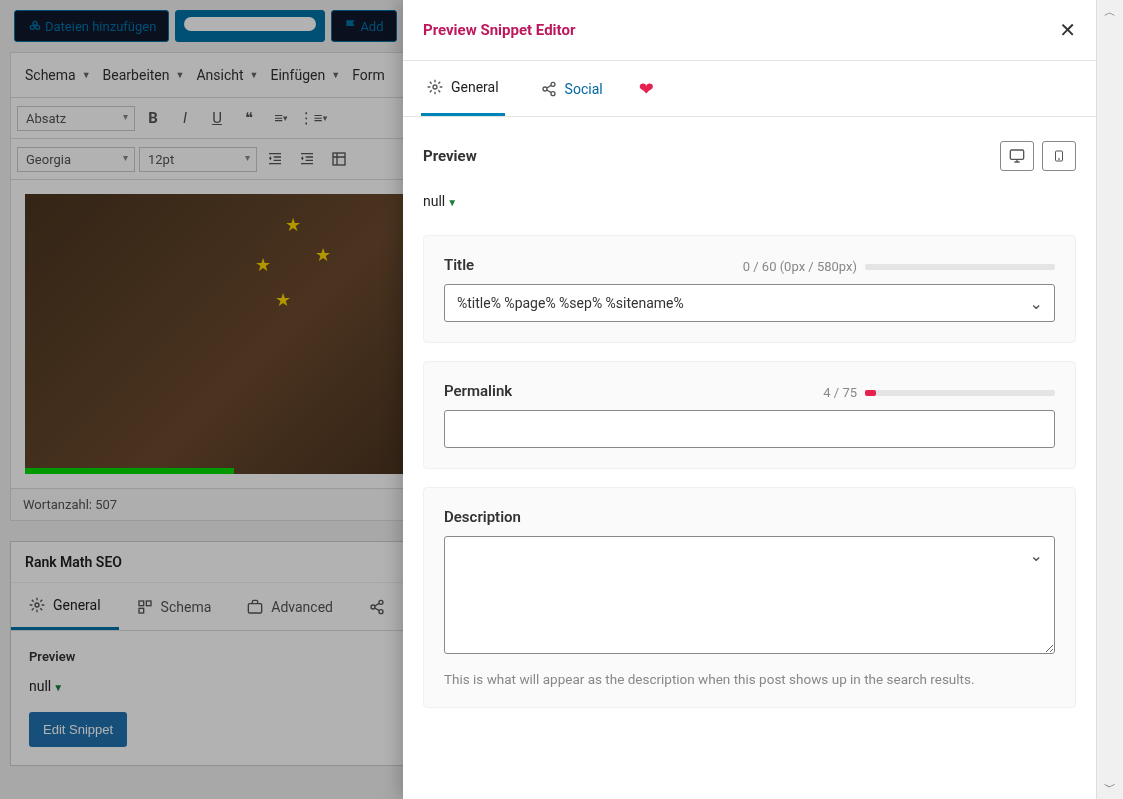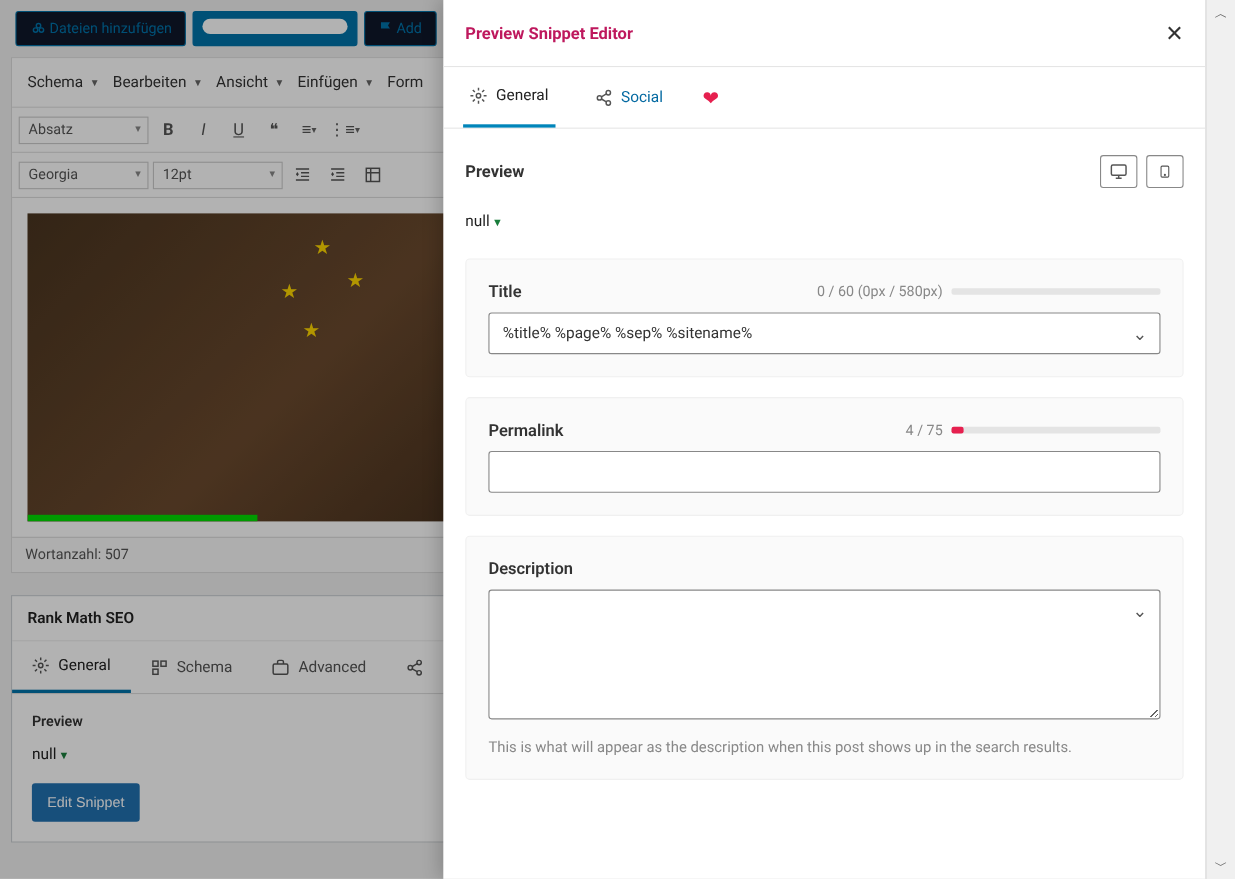--- a/index.html
+++ b/index.html
@@ -44,21 +44,21 @@
 .mtab.active { border-bottom: 3px solid #0085ba; color: #222; }
 .heart { color: #e6204f; font-size: 18px; }
 .modal-body { padding: 24px 20px; overflow-y: auto; flex: 1; }
 .prev-row { display: flex; justify-content: space-between; align-items: center; margin-bottom: 22px; }
 .prev-lbl { font-weight: 700; color: #333; font-size: 15px; }
 .device-icons { display: flex; gap: 8px; }
 .dev-btn { width: 34px; height: 30px; border: 1px solid #888; border-radius: 3px; display: flex; align-items: center; justify-content: center; color: #555; }
 .null-green { color: #222; font-size: 14px; margin-bottom: 26px; }
 .null-green .drop { color: #1a7d3c; font-size: 10px; margin-left: 2px; }
 .field-card { background: #fafafa; border: 1px solid #f0f0f0; border-radius: 4px; padding: 20px; margin-bottom: 18px; }
-.field-head { display: flex; justify-content: space-between; align-items: center; margin-bottom: 10px; }
+.field-head { display: flex; justify-content: space-between; align-items: flex-end; margin-bottom: 10px; }
 .field-label { font-weight: 600; color: #333; font-size: 15px; }
 .counter { color: #888; font-size: 13px; display: flex; align-items: center; gap: 8px; }
 .prog { width: 190px; height: 6px; background: #e4e4e4; border-radius: 2px; position: relative; }
 .prog .fill { position: absolute; left: 0; top: 0; bottom: 0; background: #e6204f; border-radius: 2px; }
 .input-wrap { position: relative; }
 .input-wrap input, .input-wrap textarea { width: 100%; border: 1px solid #888; border-radius: 3px; padding: 10px 36px 10px 12px; font-size: 14px; color: #333; background: #fff; font-family: inherit; }
 .input-wrap textarea { height: 118px; resize: both; }
 .input-wrap .chev { position: absolute; right: 12px; top: 10px; color: #555; font-size: 16px; }
 .help-text { color: #888; font-size: 13.5px; margin-top: 14px; }
 .vscroll { position: absolute; right: 0; top: 0; width: 27px; height: 799px; background: #f0f0f0; display: flex; flex-direction: column; justify-content: space-between; align-items: center; border-left: 1px solid #ddd; z-index: 20; }

